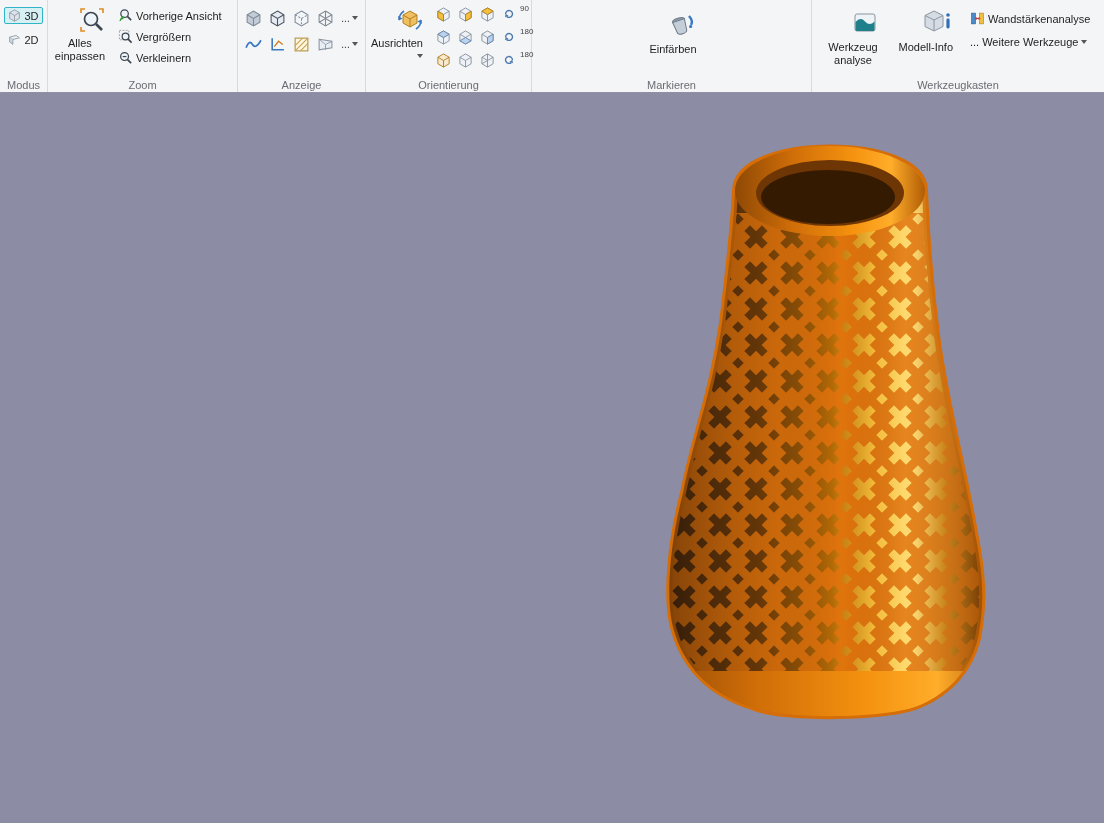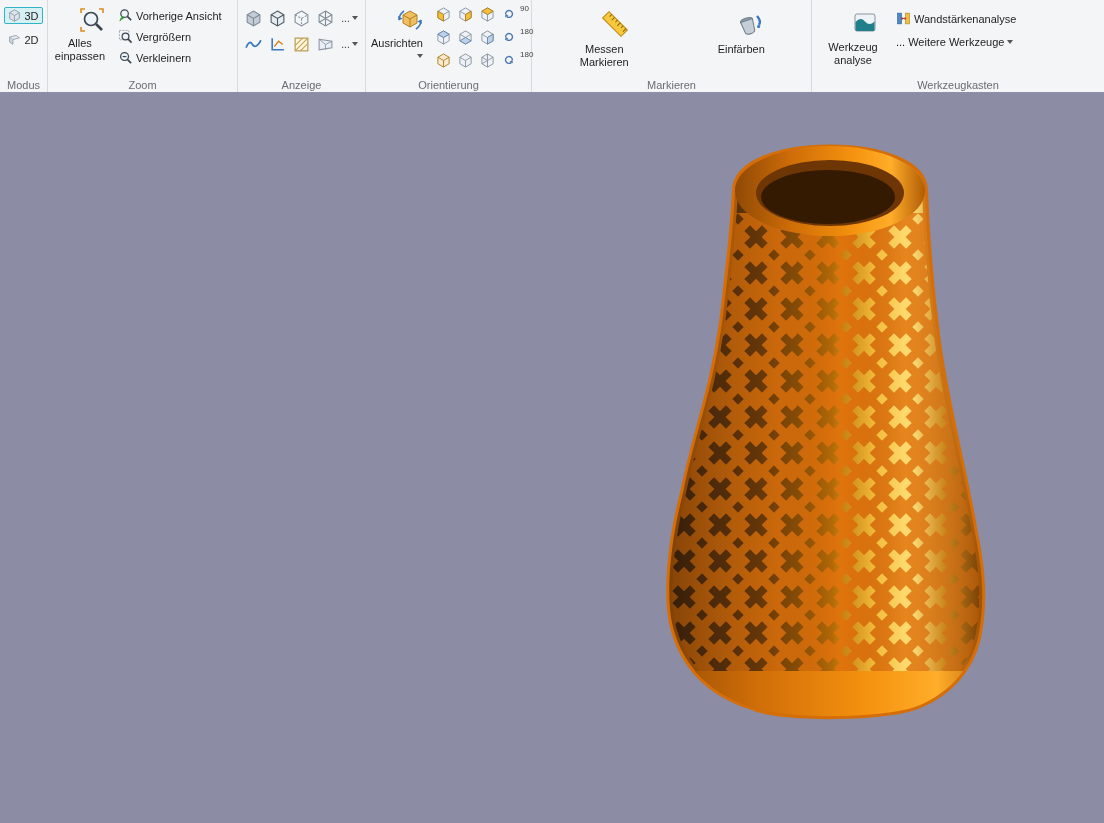--- a/index.html
+++ b/index.html
@@ -318,31 +318,20 @@
           </div>
           <span class="deg">180</span>
         </div>
       </div>
     </div>
     <div class="group-label">Orientierung</div>
   </div>
 
   <div class="group" style="width:280px">
     <div class="gc row" style="justify-content:space-around;padding-top:2px">
-      <div class="bigbtn" style="width:62px">
-        <span class="ic">
-          <svg width="30" height="30" viewBox="0 0 30 30">
-              <g transform="rotate(45 15 15)">
-                <rect x="2" y="10.5" width="26" height="9" fill="#f7c73c" stroke="#b8860b"></rect>
-                <path d="M6 10.5 v3 M10 10.5 v4.2 M14 10.5 v3 M18 10.5 v4.2 M22 10.5 v3 M26 10.5 v4.2" stroke="#8a6508"></path>
-              </g>
-            </svg>
-        </span>
-        <span class="biglabel">Messen Markieren</span>
-      </div>
       <div class="bigbtn" style="width:60px">
         <span class="ic">
           <svg width="30" height="30" viewBox="0 0 30 30">
               <g transform="rotate(-18 14 16)">
                 <ellipse cx="13" cy="11" rx="6.2" ry="2.4" fill="#8fa0b0" stroke="#6e7a86"></ellipse>
                 <path d="M6.8 11 h12.4 l-1.4 12 a5 2.6 0 0 1 -9.6 0 Z" fill="#c3ced8" stroke="#6e7a86"></path>
               </g>
               <path d="M22 7 q4.5 5 2 9" stroke="#3a78c2" stroke-width="2.4" fill="none"></path>
               <circle cx="23.6" cy="17.5" r="1.6" fill="#3a78c2"></circle>
             </svg>
@@ -356,20 +345,31 @@
   <div class="group" style="flex:1;border-right:none">
     <div class="gc row" style="gap:8px;padding-top:2px;padding-left:6px">
       <div class="bigbtn" style="width:62px">
         <span class="ic">
           <svg width="28" height="28" viewBox="0 0 28 28">
               <rect x="4" y="5" width="20" height="17" rx="2" fill="#eef3f7" stroke="#8a94a0"></rect>
               <path d="M4.5 13 q5 -5.5 9.5 -0.5 t9.5 0 v8 a1.5 1.5 0 0 1 -1.5 1.5 h-16 a1.5 1.5 0 0 1 -1.5 -1.5 Z" fill="#1f7f8a"></path>
             </svg>
         </span>
         <span class="biglabel">Werkzeug analyse</span>
+      </div>
+      <div class="bigbtn" style="width:66px">
+        <span class="ic">
+          <svg width="30" height="28" viewBox="0 0 30 28">
+              <path d="M11 2 L20 6.5 L20 17.5 L11 22 L2 17.5 L2 6.5 Z" fill="#d5dce3" stroke="#8a94a0"></path>
+              <path d="M2 6.5 L11 11 L20 6.5 M11 11 L11 22" fill="none" stroke="#8a94a0"></path>
+              <circle cx="25" cy="6" r="1.8" fill="#2e6fb8"></circle>
+              <rect x="23.4" y="9.5" width="3.2" height="10" rx="1.4" fill="#2e6fb8"></rect>
+            </svg>
+        </span>
+        <span class="biglabel">Modell-Info</span>
       </div>
       <div class="gc col" style="gap:6px;padding-top:4px;flex:none">
         <div class="btn">
           <span class="ic">
             <svg width="15" height="15" viewBox="0 0 14 14">
                 <rect x="1.5" y="2" width="3.6" height="10" fill="#4a8ac8" stroke="#2d5f94" stroke-width="0.6"></rect>
                 <rect x="8.9" y="2" width="3.6" height="10" fill="#f0c040" stroke="#b5821a" stroke-width="0.6"></rect>
                 <path d="M5.4 7 h3.2 M6 5.8 L5 7 L6 8.2 M8.2 5.8 L9.2 7 L8.2 8.2" stroke="#c03030" fill="none" stroke-width="0.9"></path>
               </svg>
           </span>

